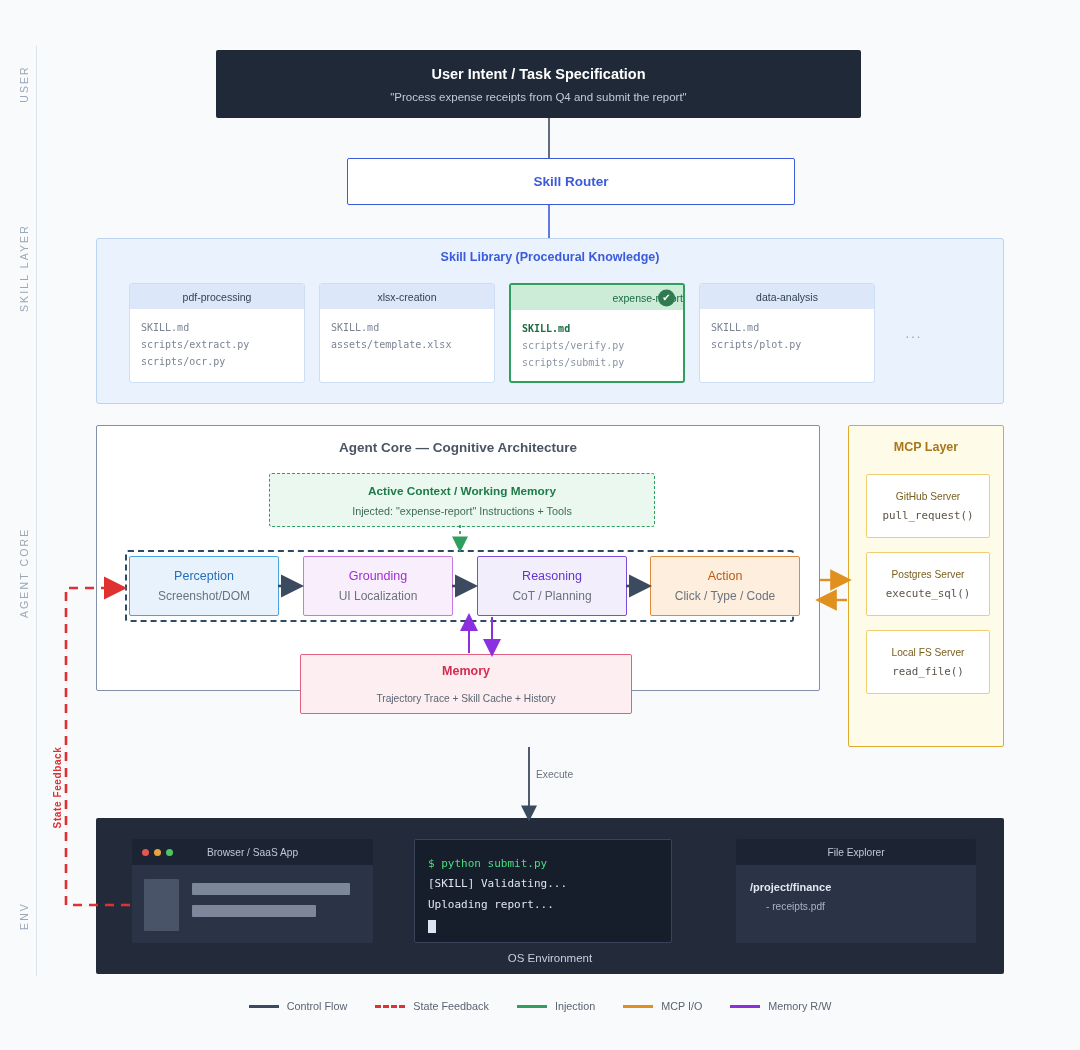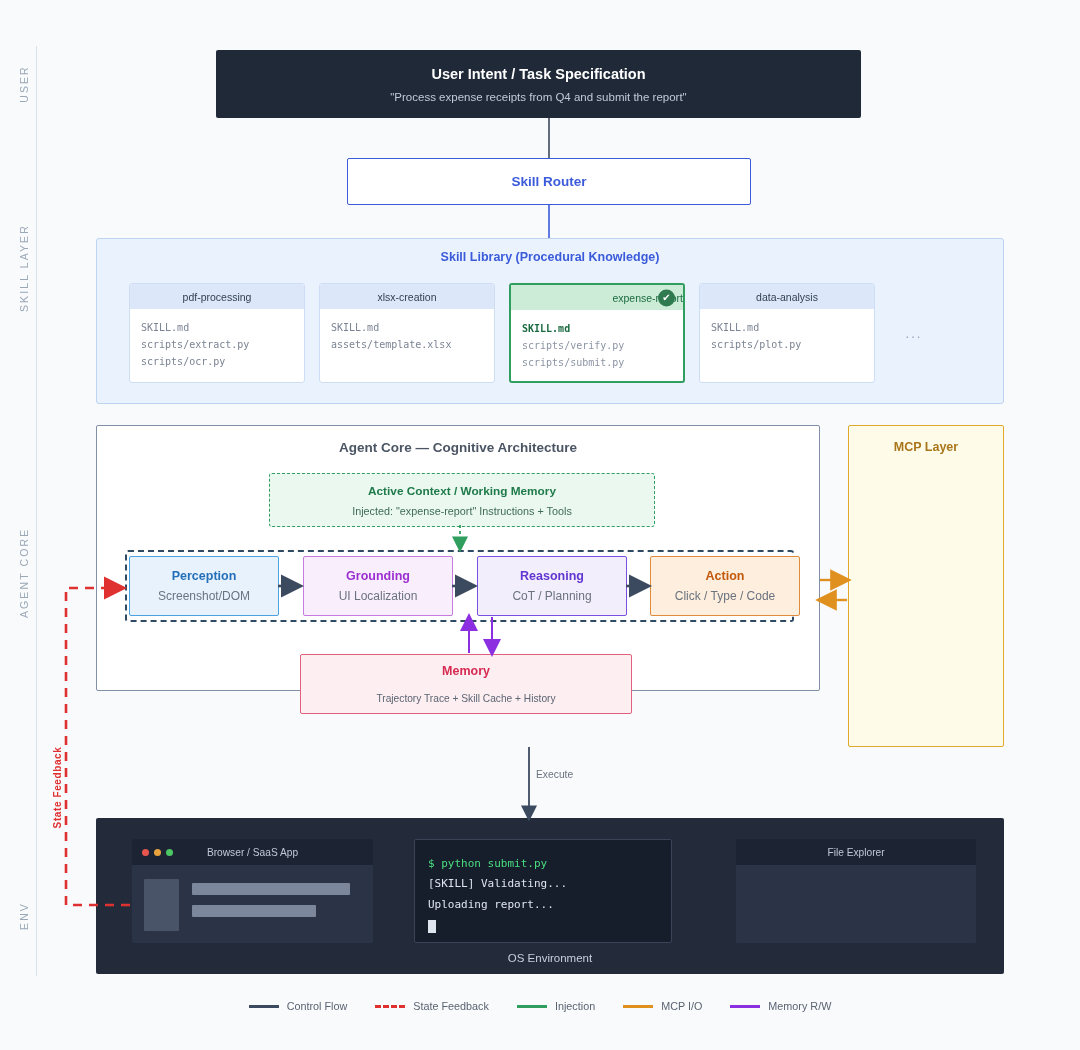--- a/index.html
+++ b/index.html
@@ -34,21 +34,21 @@
   #user-intent{
     left:216px;top:50px;width:645px;height:68px;
     background:#1f2937;border-radius:2px;
     display:flex;flex-direction:column;align-items:center;justify-content:center;gap:9px;
   }
   #user-intent .t{color:#ffffff;font-size:14.5px;font-weight:700;}
   #user-intent .s{color:#c3cad6;font-size:11.5px;}
 
   
   #skill-router{
-    left:347px;top:158px;width:404px;height:47px;
+    left:347px;top:158px;width:448px;height:47px;
     background:#ffffff;border:1.6px solid #3b5bdb;border-radius:2px;
     display:flex;align-items:center;justify-content:center;
   }
   #skill-router .t{color:#3b5bdb;font-size:13.5px;font-weight:600;}
 
   
   #skill-library{
     left:96px;top:238px;width:908px;height:166px;
     background:#eaf2fd;border:1.3px solid #bcd4f2;border-radius:3px;
   }
@@ -102,21 +102,21 @@
   #active-context .s{font-size:10.8px;color:#3f6b55;}
 
   #pipeline-dash{
     position:absolute;left:28px;top:124px;width:669px;height:72px;
     border:2px dashed #2f4a63;border-radius:3px;box-sizing:border-box;
   }
   .stage{
     position:absolute;top:130px;width:150px;height:60px;box-sizing:border-box;border-radius:2px;
     display:flex;flex-direction:column;align-items:center;justify-content:center;gap:6px;
   }
-  .stage .t{font-size:12.5px;font-weight:700;}
+  .stage .t{font-size:12.5px;font-weight:400;}
   .stage .s{font-size:12px;color:#6b7280;}
   #stage-perception{left:32px;background:#e7f2fd;border:1.4px solid #4aa3e0;}
   #stage-perception .t{color:#2470b8;}
   #stage-grounding{left:206px;background:#f9eefc;border:1.4px solid #c77ae0;}
   #stage-grounding .t{color:#9b30d0;}
   #stage-reasoning{left:380px;background:#f3eefc;border:1.4px solid #7a4fe0;}
   #stage-reasoning .t{color:#6236d0;}
   #stage-action{left:553px;background:#fdeedd;border:1.4px solid #e08a3c;}
   #stage-action .t{color:#c2590d;}
 
@@ -296,20 +296,34 @@
     </div>
 
     <div id="memory-box">
       <div class="t">Memory</div>
       <div class="s">Trajectory Trace + Skill Cache + History</div>
     </div>
   </div>
 
   <div class="box" id="mcp-layer">
     <div class="m-title">MCP Layer</div>
+    <div class="mcp-cards">
+      <div class="mcp-card">
+        <div class="n">GitHub Server</div>
+        <div class="fn">pull_request()</div>
+      </div>
+      <div class="mcp-card">
+        <div class="n">Postgres Server</div>
+        <div class="fn">execute_sql()</div>
+      </div>
+      <div class="mcp-card">
+        <div class="n">Local FS Server</div>
+        <div class="fn">read_file()</div>
+      </div>
+    </div>
   </div>
 
   <div class="conn-label" style="left:536px;top:769px;">Execute</div>
 
   <div class="box" id="os-env">
 
     <div class="pane" id="pane-browser">
       <div class="pane-hdr">
         <span class="dots">
           <i class="dot" style="background:#e8554f"></i>
@@ -330,20 +344,24 @@
     <div class="pane" id="pane-terminal">
       <div class="term-ln prompt">$ python submit.py</div>
       <div class="term-ln">[SKILL] Validating...</div>
       <div class="term-ln">Uploading report...</div>
       <div class="caret"></div>
     </div>
 
     <div class="pane" id="pane-files">
       <div class="pane-hdr">
         <span class="lbl">File Explorer</span>
+      </div>
+      <div class="files-body">
+        <div class="fpath">/project/finance</div>
+        <div class="fitem">- receipts.pdf</div>
       </div>
     </div>
 
     <div class="env-title">OS Environment</div>
   </div>
 
   <svg class="overlay">
     <defs>
       <marker id="ah-dark" markerWidth="9" markerHeight="9" refX="7" refY="4.5" orient="auto">
         <path d="M0,0 L9,4.5 L0,9 z" fill="#3b4a5f"></path>

